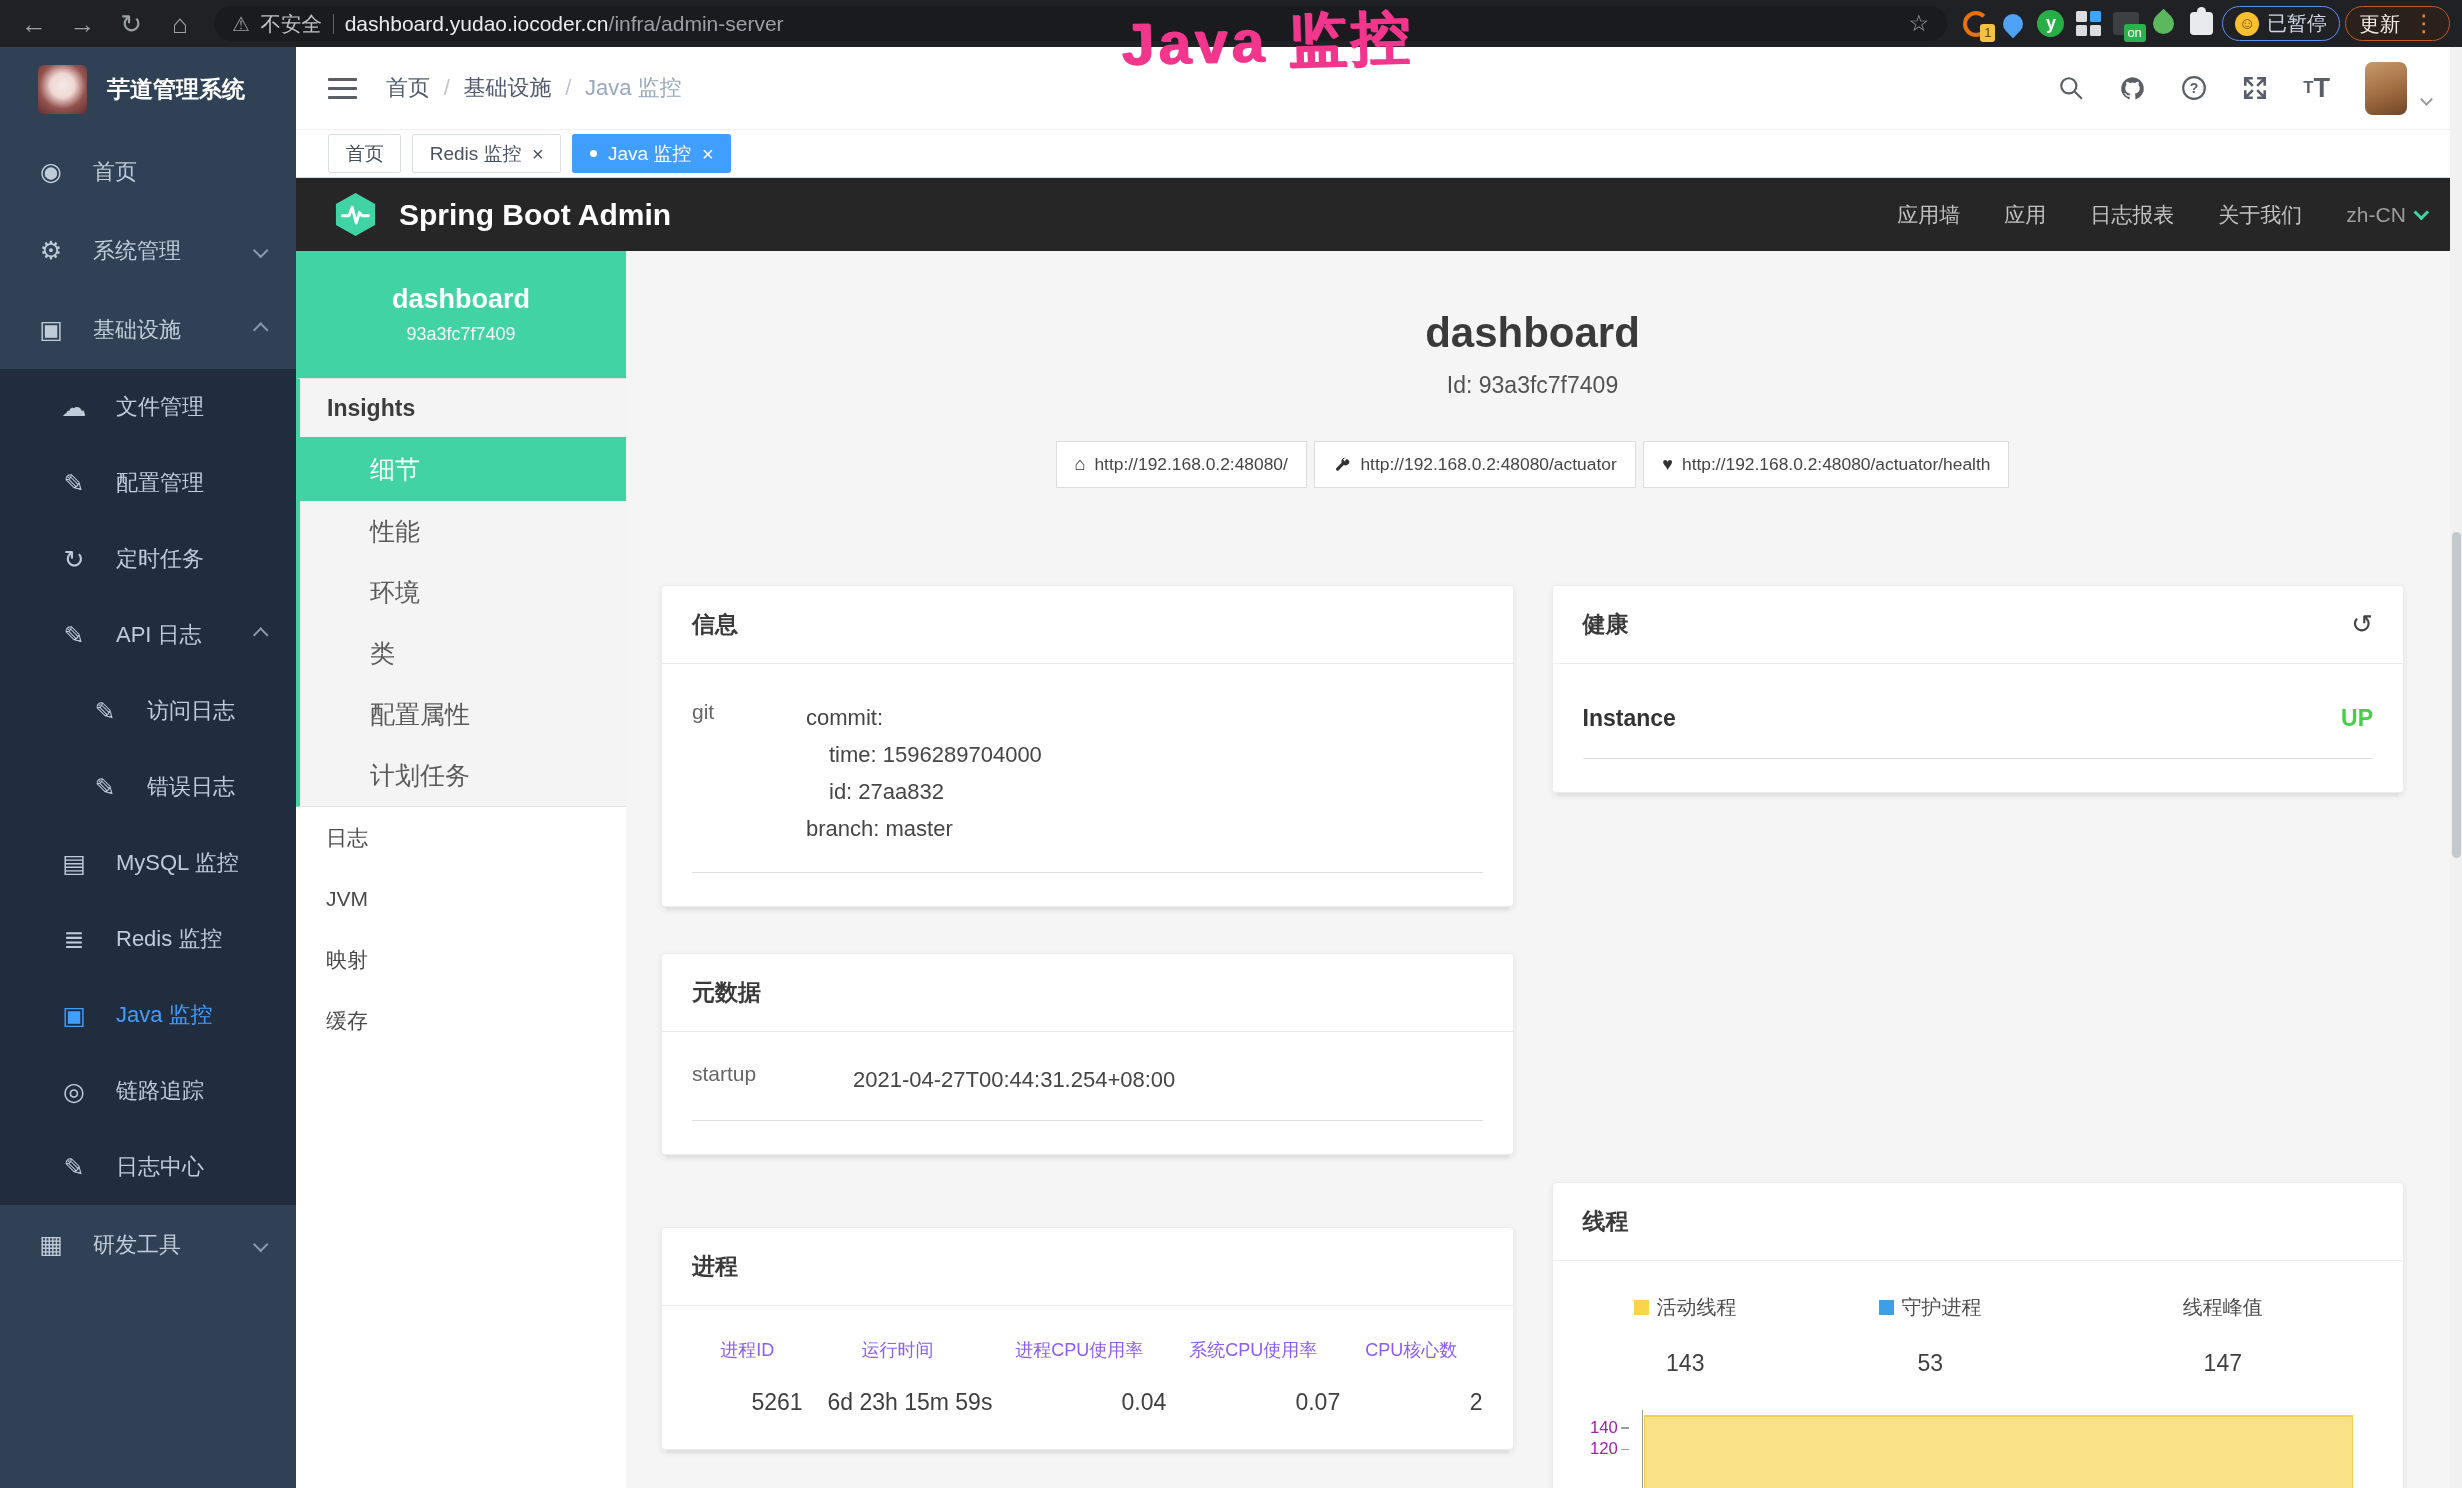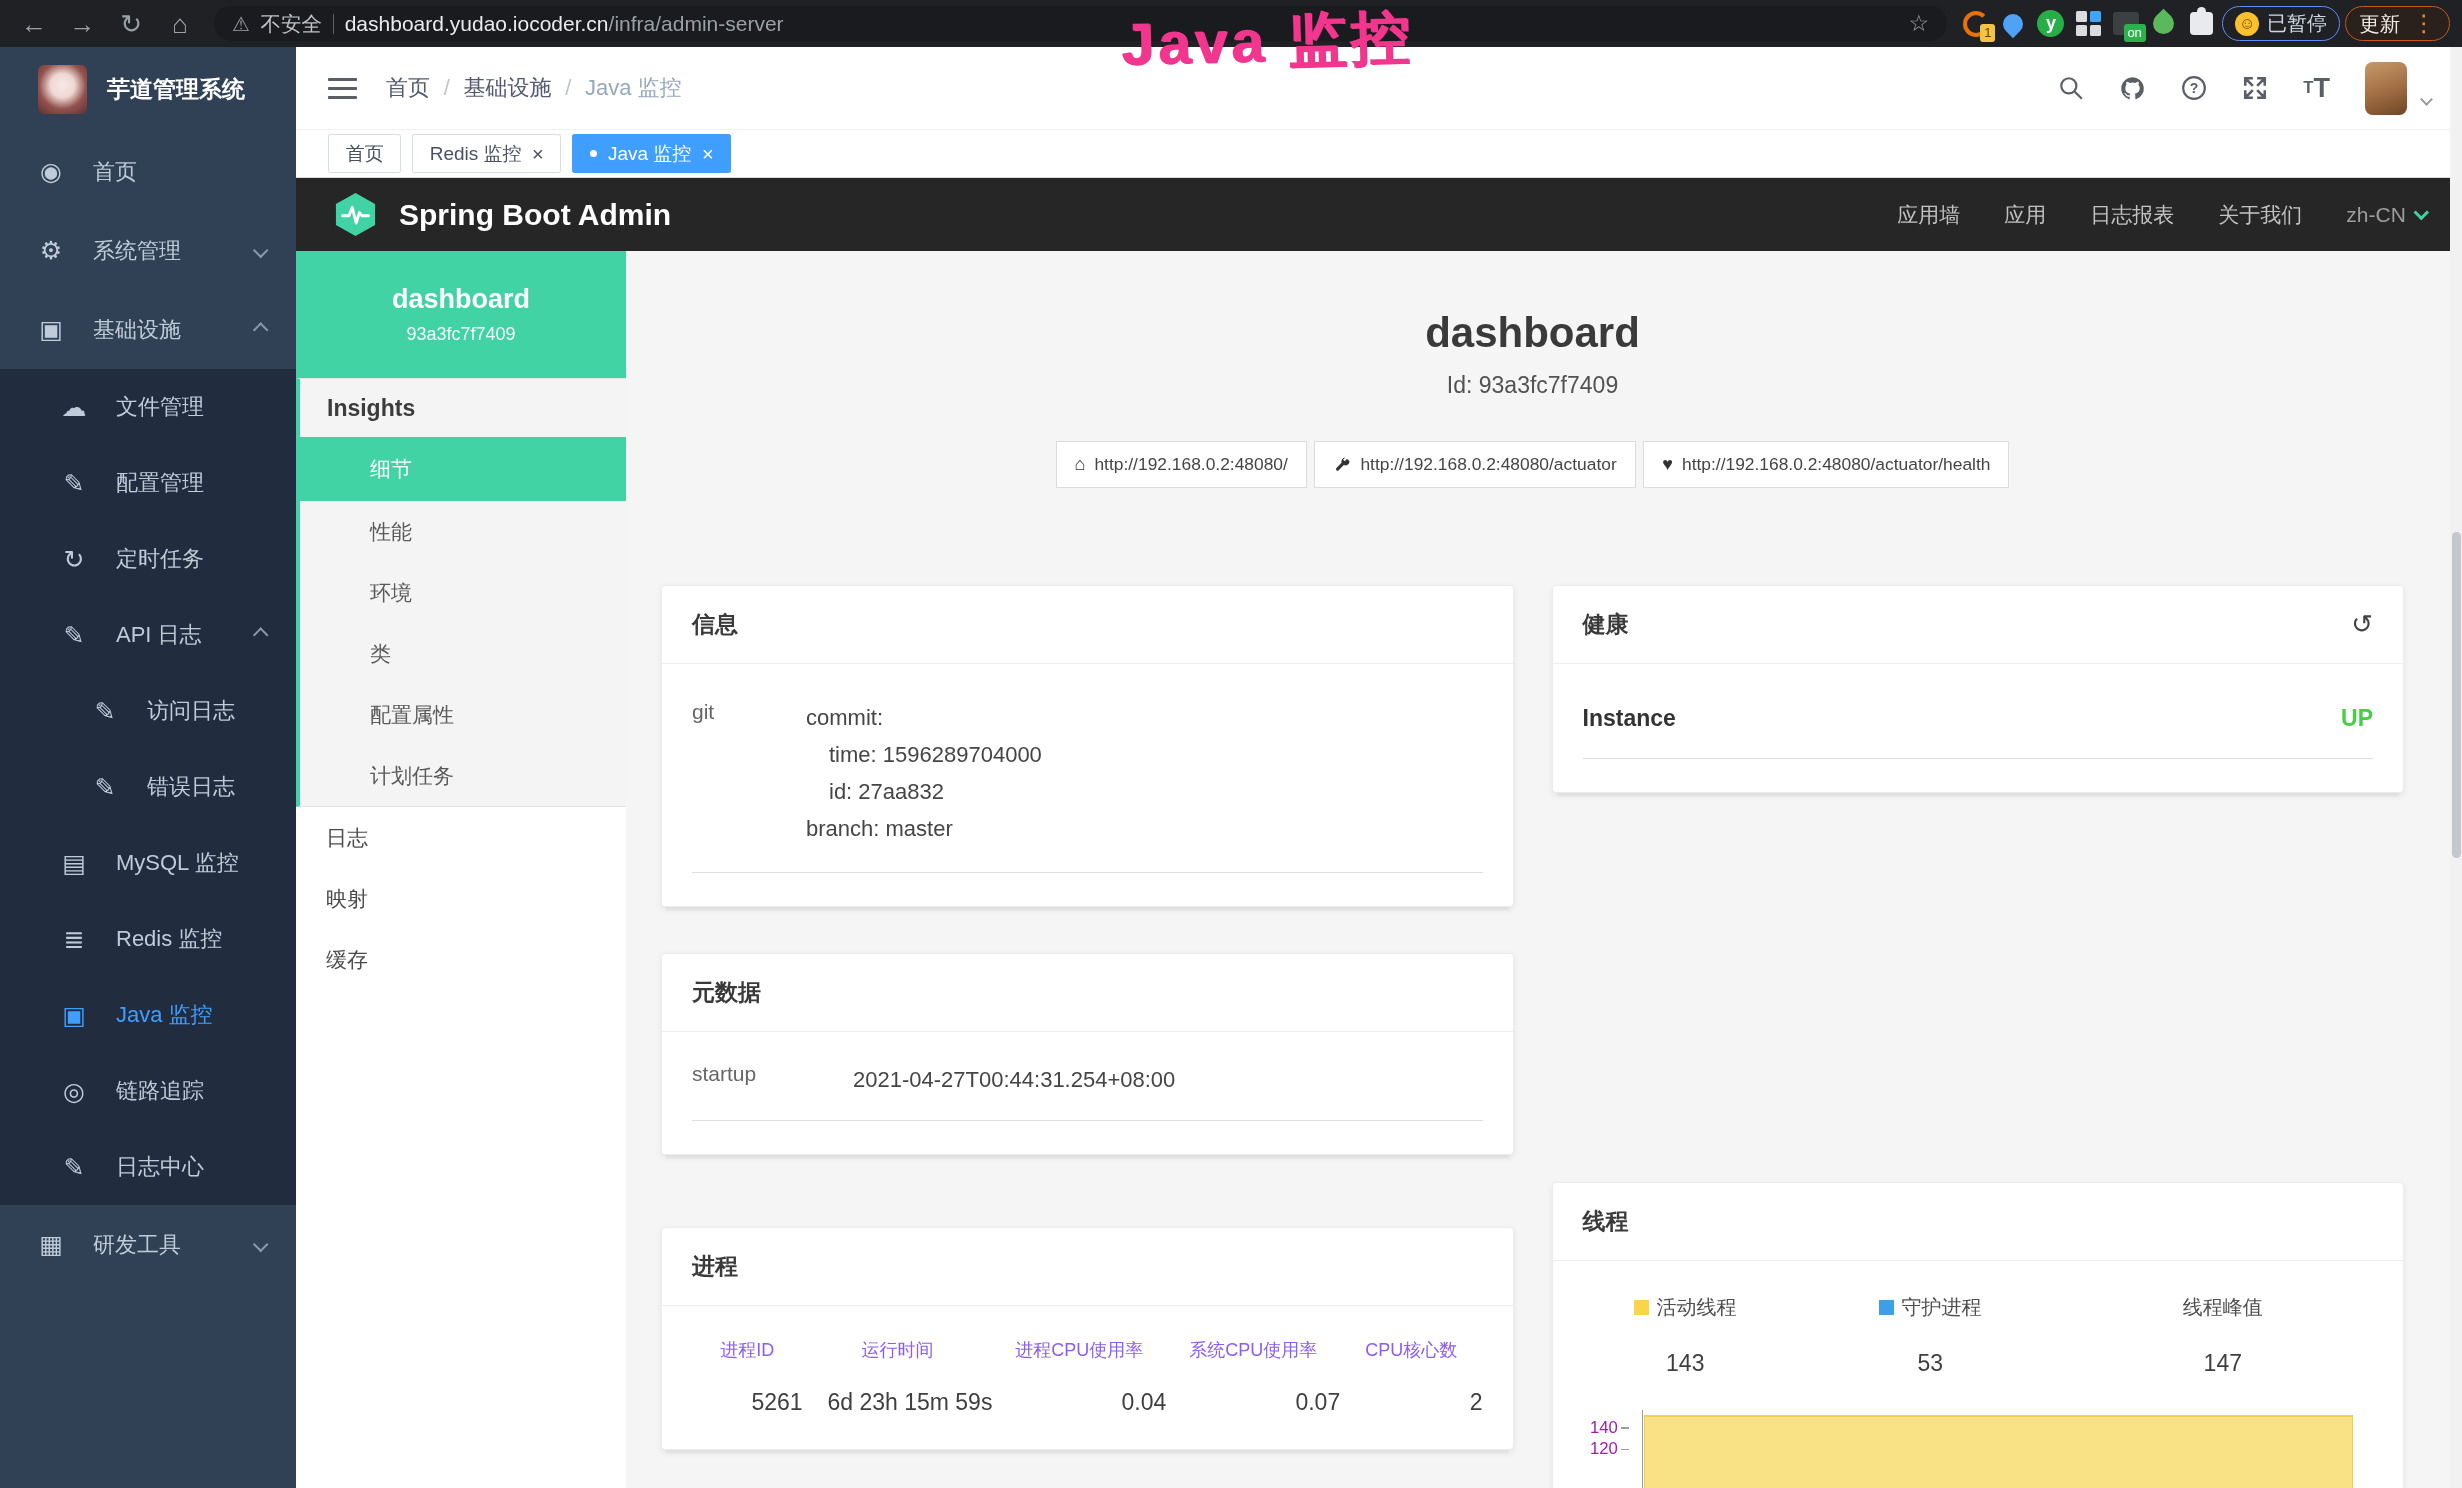--- a/index.html
+++ b/index.html
@@ -79,21 +79,21 @@
   .locale{display:flex;gap:10.6px;align-items:center;color:#9d9d9d;cursor:pointer}
   .chev-teal{width:10.6px;height:10.6px;border-right:3px solid #42d3a5;border-bottom:3px solid #42d3a5;transform:rotate(45deg);margin-top:-4.6px}
 
   .sba-body{display:flex;height:1238px}
   .sba-sidebar{width:330px;background:#fff;box-shadow:1.5px 0 4.6px rgba(0,0,0,.06);flex:none}
   .inst-head{height:127px;background:#42d3a5;color:#fff;display:flex;flex-direction:column;align-items:center;justify-content:center;gap:9px;cursor:pointer}
   .inst-name{font-size:27px;font-weight:bold}
   .inst-id{font-size:18px;opacity:.95}
   .insights-group{background:#f4f4f4;border-left:4.6px solid #42d3a5;border-top:0.8px solid #e4e4e4;border-bottom:0.8px solid #e2e2e2}
   .insights-label{height:58px;display:flex;align-items:center;padding-left:27px;font-weight:bold;font-size:23px;color:#3c3c3c}
-  .s-item{height:61px;display:flex;align-items:center;padding-left:70px;font-size:21px;color:#5a5a5a;cursor:pointer}
+  .s-item{height:61px;display:flex;align-items:center;padding-left:70px;font-size:25px;color:#5a5a5a;cursor:pointer}
   .s-item.active{background:#42d3a5;color:#fff;height:64px}
   .root-item{height:61px;display:flex;align-items:center;padding-left:30px;font-size:21px;color:#4a4a4a;cursor:pointer}
 
   .sba-main{flex:1;background:#f5f5f5;padding:58px 59px 0 35px;overflow:hidden}
   .main-title{text-align:center;font-size:42px;font-weight:bold;color:#3a3a3a}
   .main-sub{text-align:center;font-size:23px;color:#525252;margin-top:15px}
   .chips{display:flex;justify-content:center;gap:7.6px;margin-top:42px}
   .chip{background:#fff;border:0.8px solid #dcdcdc;padding:12px 18px;font-size:17.4px;color:#454545;display:flex;align-items:center;gap:9px;cursor:pointer;white-space:nowrap}
   .chip .cic{font-size:18px;color:#333}
 
@@ -356,20 +356,21 @@
         <div class="insights-group">
           <div class="insights-label">Insights</div>
           <div class="s-item active">细节</div>
           <div class="s-item">性能</div>
           <div class="s-item">环境</div>
           <div class="s-item">类</div>
           <div class="s-item">配置属性</div>
           <div class="s-item">计划任务</div>
         </div>
         <div class="root-item">日志</div>
+        <div class="root-item">JVM</div>
         <div class="root-item">映射</div>
         <div class="root-item">缓存</div>
       </aside>
 
       <main class="sba-main">
         <h1 class="main-title">dashboard</h1>
         <div class="main-sub">Id: 93a3fc7f7409</div>
 
         <div class="chips">
           <span class="chip">

